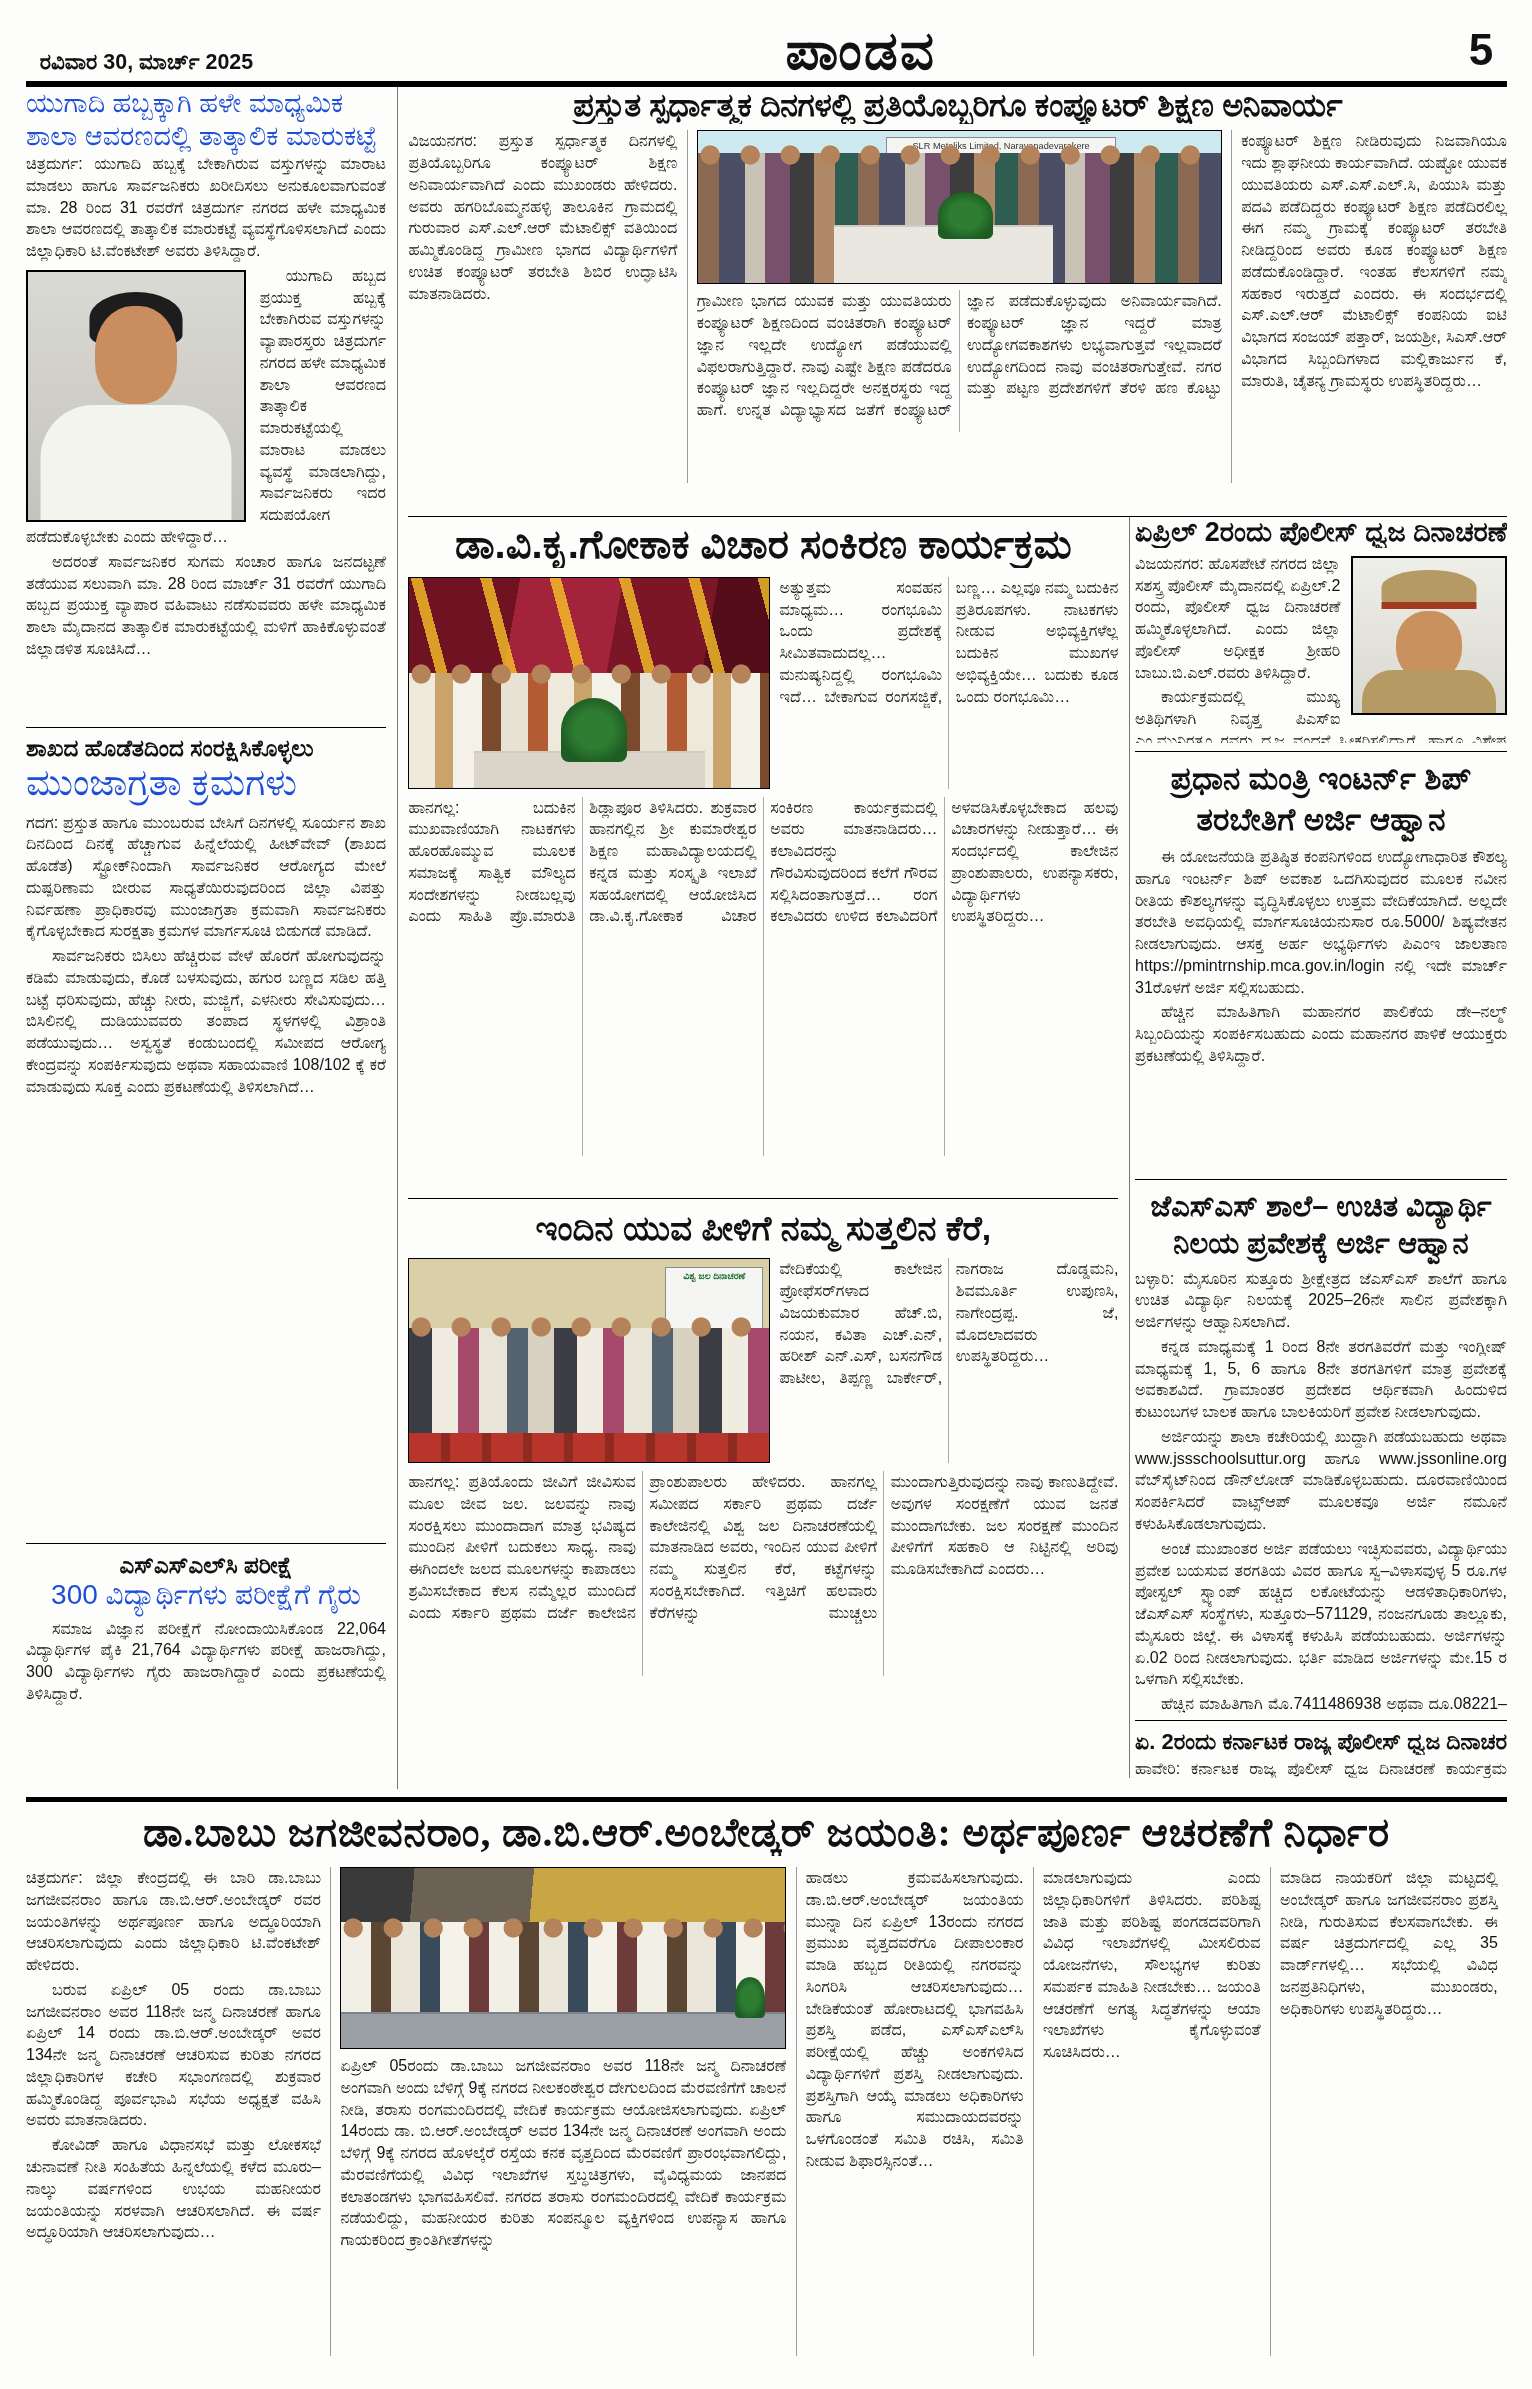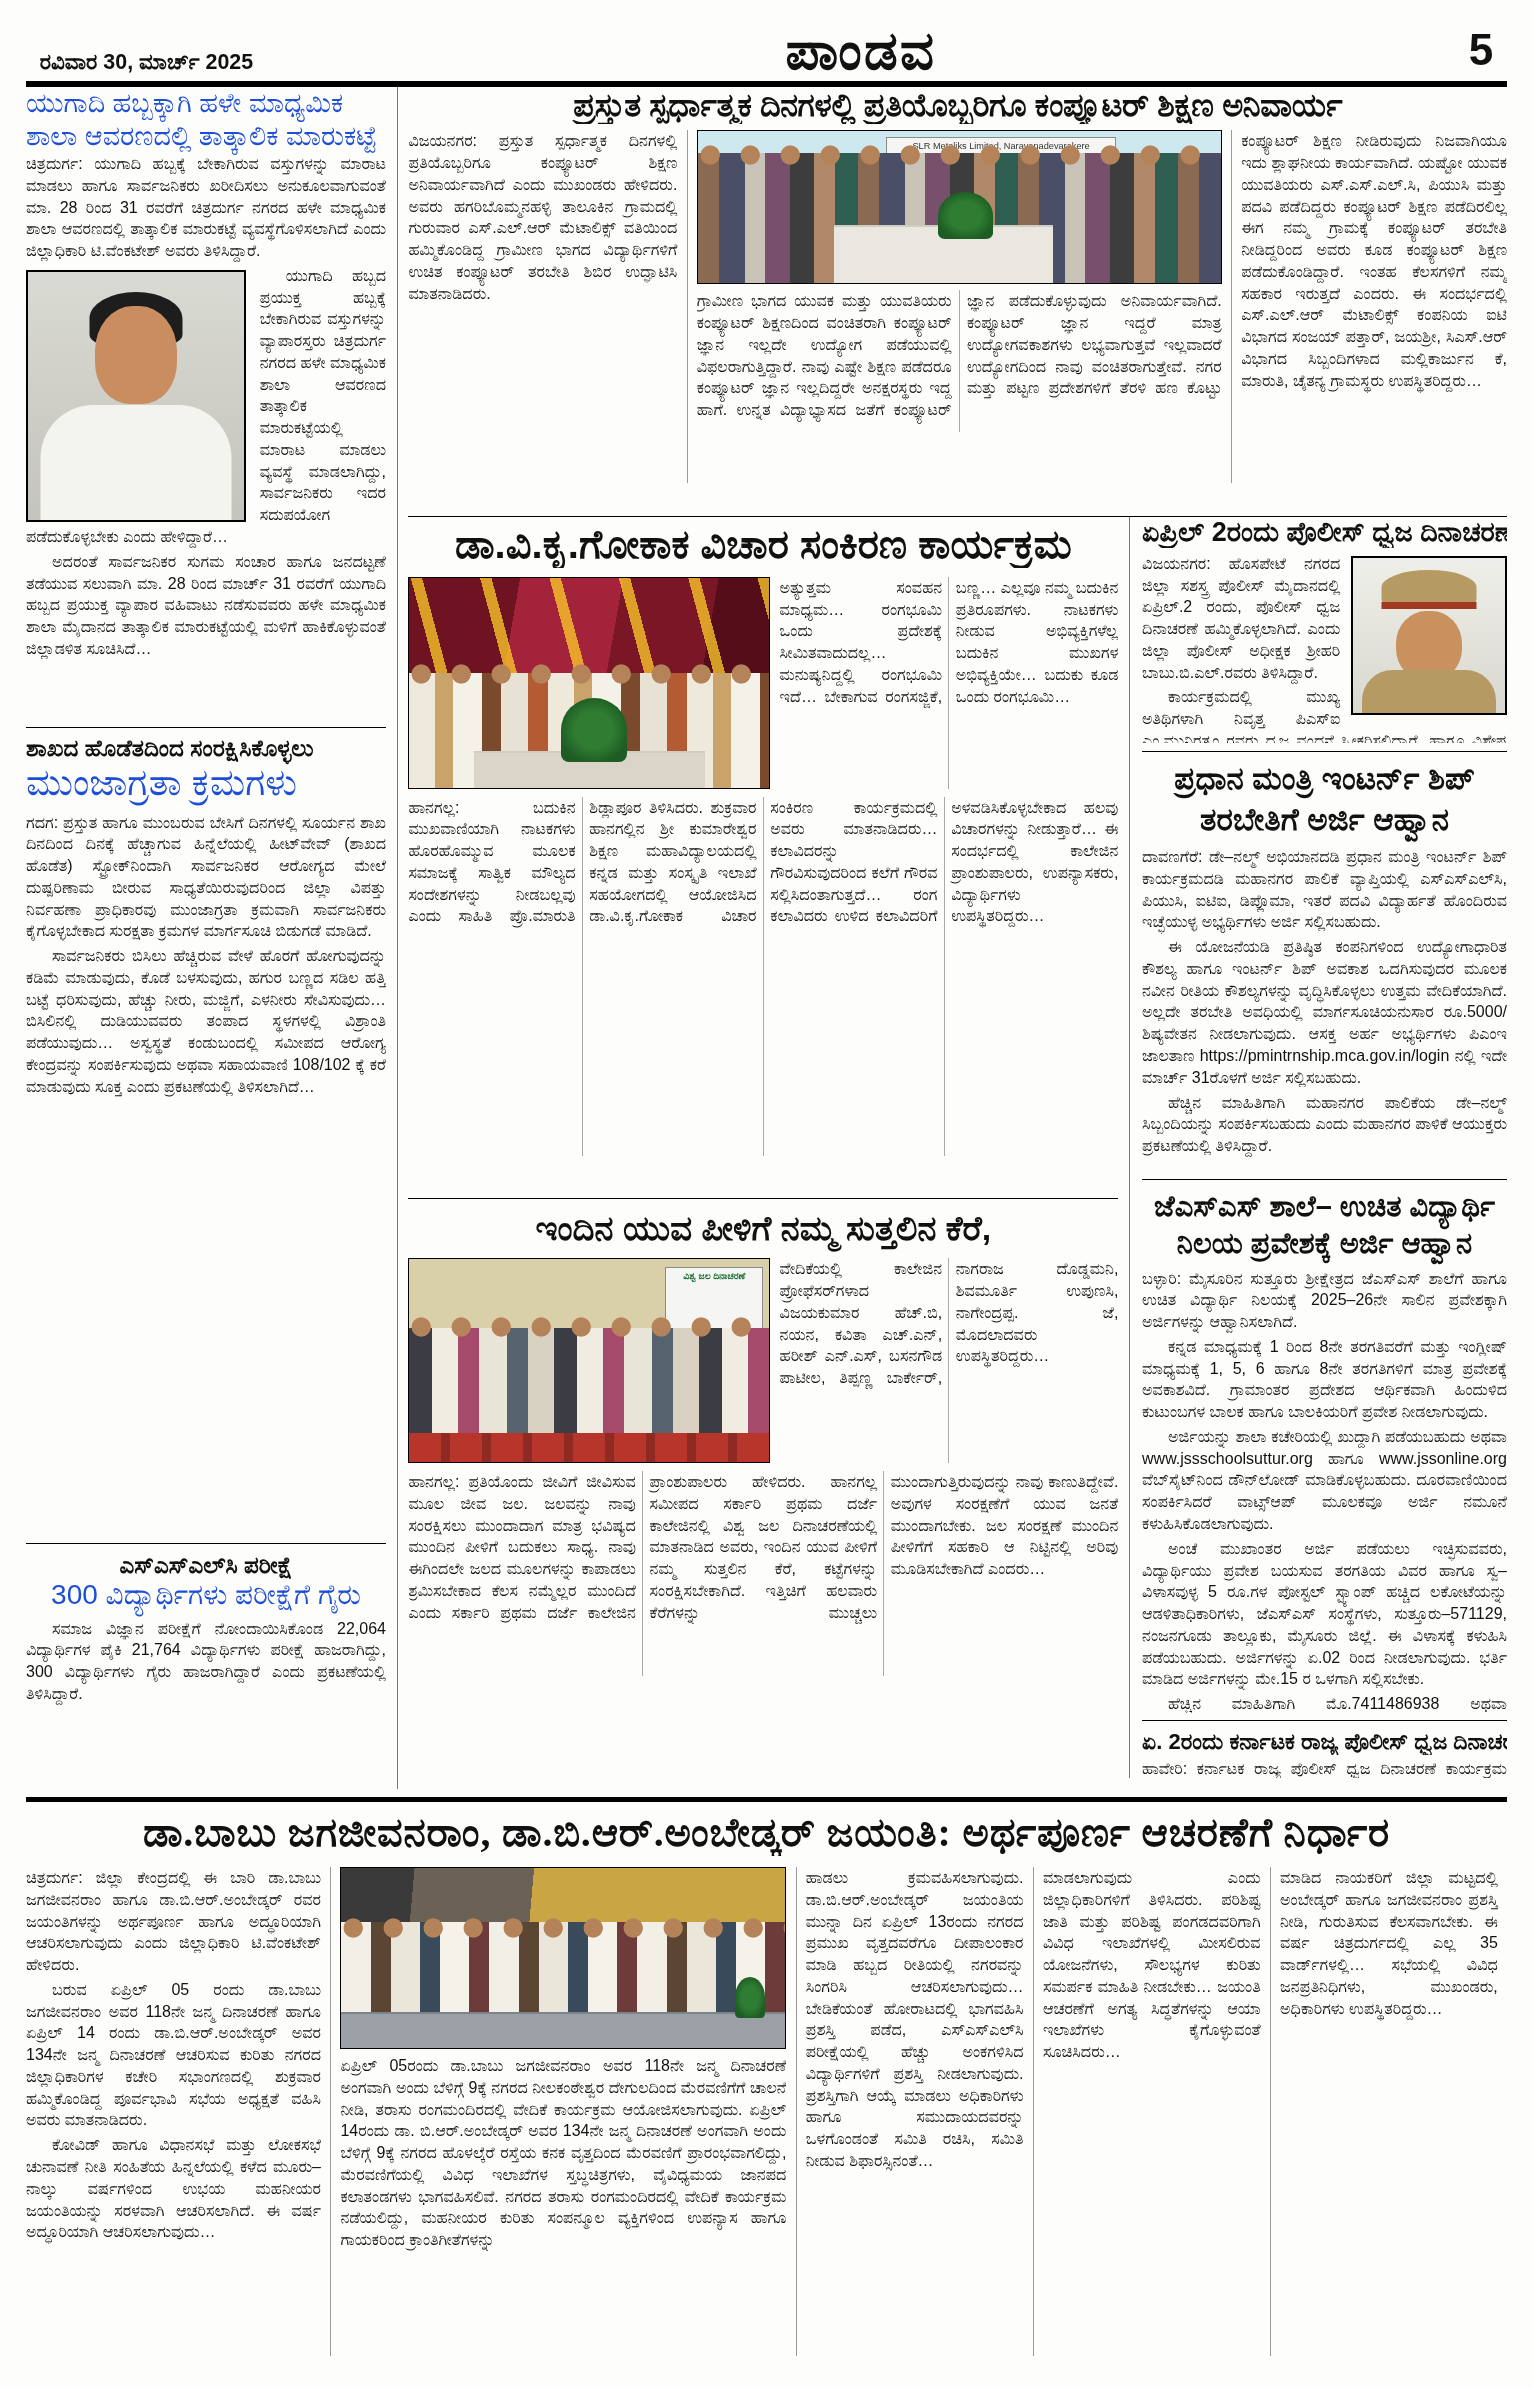--- a/index.html
+++ b/index.html
@@ -35,21 +35,21 @@
   .comp-hl{font-size:32px;font-weight:800;text-align:center;white-space:nowrap;
            overflow:hidden;letter-spacing:-0.4px;margin-bottom:6.1px;}
   .comp-row{display:flex;height:353px;overflow:hidden;}
   .comp-c1{width:269px;flex:none;padding-right:9.2px;}
   .comp-mid{width:525px;flex:none;padding:0 9.2px;border-left:0.8px solid #9a9a9a;border-right:0.8px solid #9a9a9a;}
   .comp-c4{flex:1;padding-left:9.2px;}
   .twocol{columns:2;column-gap:15.3px;column-rule:0.8px solid #aaa;height:142px;margin-top:6.1px;}
   
   .row2{display:flex;height:1261px;overflow:hidden;}
   .centerblock{width:710px;flex:none;padding-right:10.7px;overflow:hidden;}
-  .rightcol{flex:1;border-left:1.5px solid #777;padding-left:12px;overflow:hidden;}
+  .rightcol{flex:1;border-left:1.5px solid #777;padding-left:5px;overflow:hidden;}
   .gok{height:681px;overflow:hidden;border-bottom:1.5px solid #000;}
   .gok-hl{font-size:40px;font-weight:800;text-align:center;margin:4.6px 0 9.2px 0;white-space:nowrap;overflow:hidden;}
   .gok-row{display:flex;height:212px;}
   .gok-side{flex:1;padding-left:9.2px;columns:2;column-gap:13.7px;column-rule:0.8px solid #aaa;}
   .gok-below{columns:4;column-gap:13.7px;column-rule:0.8px solid #aaa;height:359px;margin-top:7.6px;}
   .lake{overflow:hidden;}
   .lake-hl{font-size:34px;font-weight:700;text-align:center;line-height:1.25;margin:7.6px 0 9.2px 0;}
   .lake-row{display:flex;height:205px;}
   .lake-side{flex:1;padding-left:9.2px;columns:2;column-gap:13.7px;column-rule:0.8px solid #aaa;}
   .lake-below{columns:3;column-gap:13.7px;column-rule:0.8px solid #aaa;height:205px;margin-top:7.6px;}
@@ -250,21 +250,20 @@
           </div>
 
           <div class="rule"></div>
 
           <div class="intern">
             <div class="intern-hl">
               <span>ಪ್ರಧಾನ ಮಂತ್ರಿ ಇಂಟರ್ನ್ ಶಿಪ್</span><br>
               <span>ತರಬೇತಿಗೆ ಅರ್ಜಿ ಆಹ್ವಾನ</span>
             </div>
             <div class="body">
-              <p class="noind">ದಾವಣಗೆರೆ: ಡೇ–ನಲ್ಮ್ ಅಭಿಯಾನದಡಿ ಪ್ರಧಾನ ಮಂತ್ರಿ ಇಂಟರ್ನ್ ಶಿಪ್ ಕಾರ್ಯಕ್ರಮದಡಿ ಮಹಾನಗರ ಪಾಲಿಕೆ ವ್ಯಾಪ್ತಿಯಲ್ಲಿ ಎಸ್‌ಎಸ್‌ಎಲ್‌ಸಿ, ಪಿಯುಸಿ, ಐಟಿಐ, ಡಿಪ್ಲೊಮಾ, ಇತರೆ ಪದವಿ ವಿದ್ಯಾರ್ಹತೆ ಹೊಂದಿರುವ ಇಚ್ಛೆಯುಳ್ಳ ಅಭ್ಯರ್ಥಿಗಳು ಅರ್ಜಿ ಸಲ್ಲಿಸಬಹುದು.</p>
               <p>ಈ ಯೋಜನೆಯಡಿ ಪ್ರತಿಷ್ಠಿತ ಕಂಪನಿಗಳಿಂದ ಉದ್ಯೋಗಾಧಾರಿತ ಕೌಶಲ್ಯ ಹಾಗೂ ಇಂಟರ್ನ್ ಶಿಪ್ ಅವಕಾಶ ಒದಗಿಸುವುದರ ಮೂಲಕ ನವೀನ ರೀತಿಯ ಕೌಶಲ್ಯಗಳನ್ನು ವೃದ್ಧಿಸಿಕೊಳ್ಳಲು ಉತ್ತಮ ವೇದಿಕೆಯಾಗಿದೆ. ಅಲ್ಲದೇ ತರಬೇತಿ ಅವಧಿಯಲ್ಲಿ ಮಾರ್ಗಸೂಚಿಯನುಸಾರ ರೂ.5000/ ಶಿಷ್ಯವೇತನ ನೀಡಲಾಗುವುದು. ಆಸಕ್ತ ಅರ್ಹ ಅಭ್ಯರ್ಥಿಗಳು ಪಿಎಂಇ ಜಾಲತಾಣ https://pmintrnship.mca.gov.in/login ನಲ್ಲಿ ಇದೇ ಮಾರ್ಚ್ 31ರೊಳಗೆ ಅರ್ಜಿ ಸಲ್ಲಿಸಬಹುದು.</p>
               <p>ಹೆಚ್ಚಿನ ಮಾಹಿತಿಗಾಗಿ ಮಹಾನಗರ ಪಾಲಿಕೆಯ ಡೇ–ನಲ್ಮ್ ಸಿಬ್ಬಂದಿಯನ್ನು ಸಂಪರ್ಕಿಸಬಹುದು ಎಂದು ಮಹಾನಗರ ಪಾಳಿಕೆ ಆಯುಕ್ತರು ಪ್ರಕಟಣೆಯಲ್ಲಿ ತಿಳಿಸಿದ್ದಾರೆ.</p>
             </div>
           </div>
 
           <div class="rule"></div>
 
           <div class="jssa">
             <div class="jss-hl">
               <span>ಜೆಎಸ್‌ಎಸ್ ಶಾಲೆ– ಉಚಿತ ವಿದ್ಯಾರ್ಥಿ</span><br>

